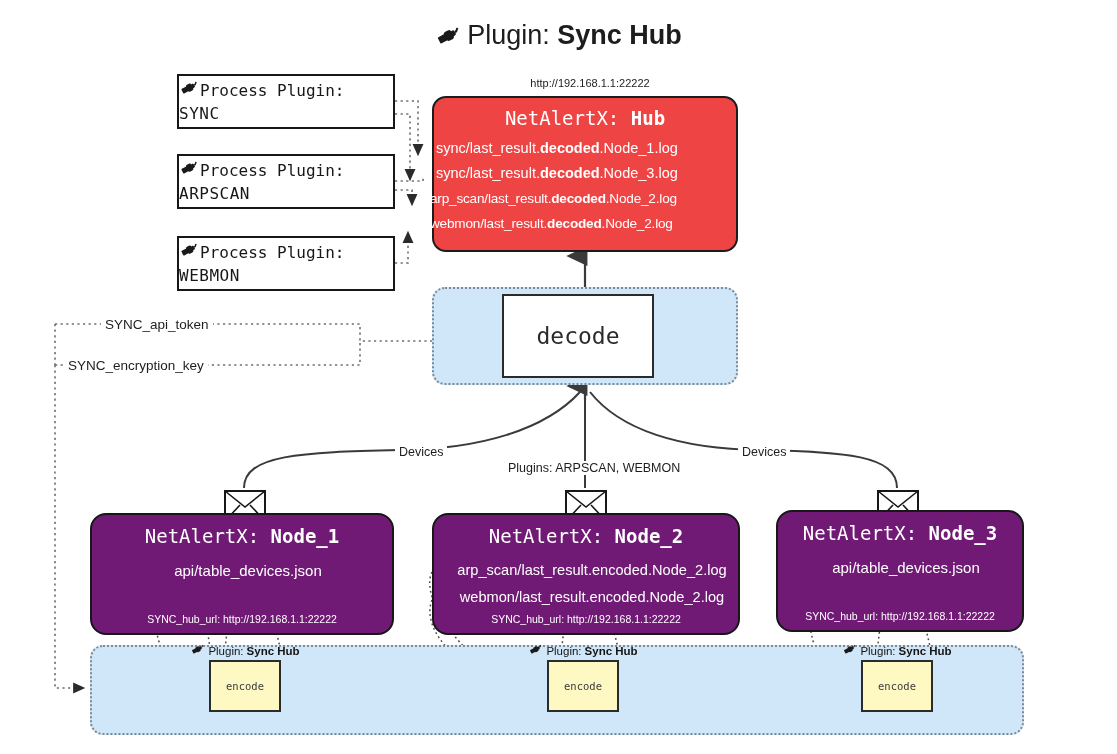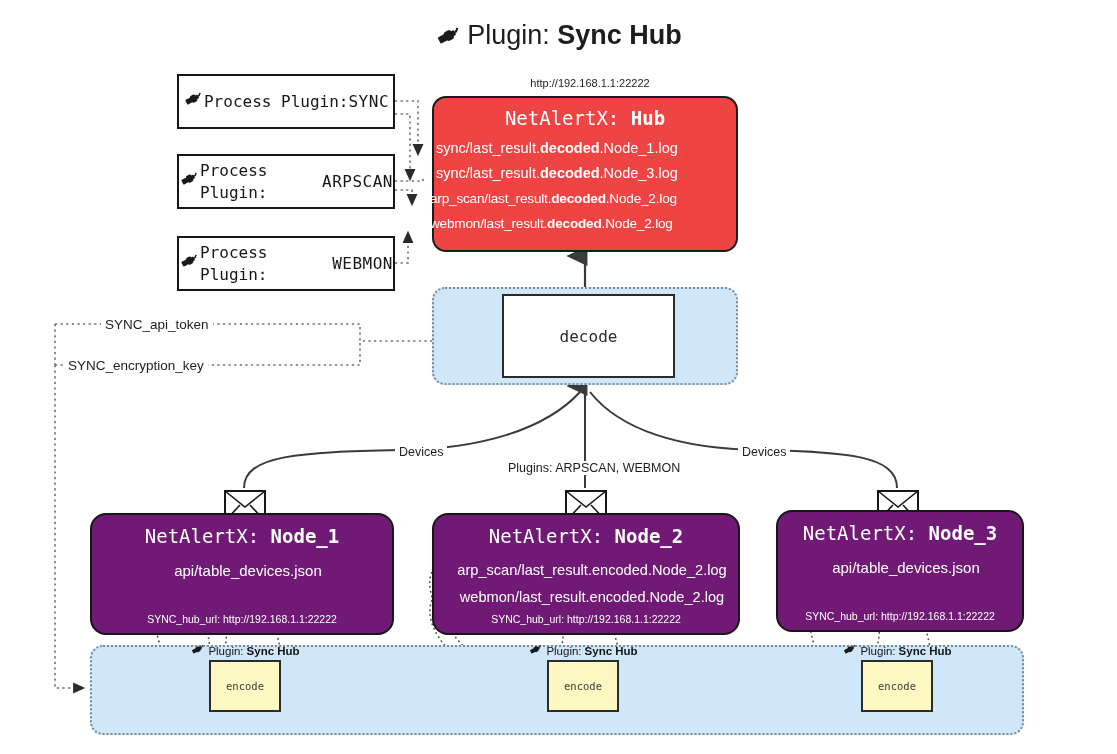--- a/index.html
+++ b/index.html
@@ -13,21 +13,21 @@
          font-size:27px;line-height:34px;color:#1d1d1d;}
   #title .plug{display:inline-block;vertical-align:-4px;margin-right:6px;}
   #title .lbl{font-weight:400;}
   #title .strong{font-weight:700;}
 
   #hub-url{position:absolute;left:470px;top:77px;width:240px;text-align:center;
            font-size:11px;color:#1d1d1d;}
 
   
   .pbox{position:absolute;width:218px;height:55px;background:#fff;border:2px solid #171717;
-        box-sizing:border-box;display:flex;flex-direction:row;align-items:center;
+        box-sizing:border-box;display:flex;flex-direction:column;
         justify-content:center;font-family:"DejaVu Sans Mono","Liberation Mono",monospace;
         font-size:16px;line-height:22px;color:#171717;}
   .pbox .l1{display:flex;align-items:center;gap:1px;}
   .pbox .l2{letter-spacing:.5px;}
   #pbox-sync{left:177px;top:74px;}
   #pbox-arpscan{left:177px;top:154px;}
   #pbox-webmon{left:177px;top:236px;}
 
   
   #hub{position:absolute;left:432px;top:96px;width:306px;height:156px;
@@ -37,24 +37,24 @@
        font-size:19px;letter-spacing:0px;}
   #hub .htitle b{font-weight:700;}
   #hub .logs{margin-top:7px;padding-left:2px;}
   #hub .logline{font-size:14.5px;line-height:25px;white-space:nowrap;}
   #hub .logline b{font-weight:700;}
   #hub .logline.tight{font-size:13.6px;letter-spacing:-.2px;margin-left:-6px;}
 
   
   #decode-wrap{position:absolute;left:432px;top:287px;width:306px;height:98px;
        background:#d0e7f9;border:2px dotted #7d8a96;border-radius:13px;box-sizing:border-box;}
-  #decode{position:absolute;left:502px;top:294px;width:173px;height:84px;background:#fff;
+  #decode{position:absolute;left:502px;top:294px;width:152px;height:84px;background:#fff;
        border:2px solid #2b2b2b;box-sizing:border-box;display:flex;align-items:center;
        justify-content:center;font-family:"DejaVu Sans Mono","Liberation Mono",monospace;
-       font-size:16px;color:#2b2b2b;}
+       font-size:23px;color:#2b2b2b;}
 
   
   .keylabel{position:absolute;font-size:13.5px;color:#1d1d1d;background:#fff;padding:0 4px;white-space:nowrap;}
   #lbl-api{left:101px;top:317px;}
   #lbl-enc{left:64px;top:358px;}
 
   
   .elabel{position:absolute;font-size:12.5px;color:#1d1d1d;background:#fff;padding:0 4px;white-space:nowrap;}
   #lbl-dev-l{left:395px;top:445px;}
   #lbl-dev-r{left:738px;top:445px;}

